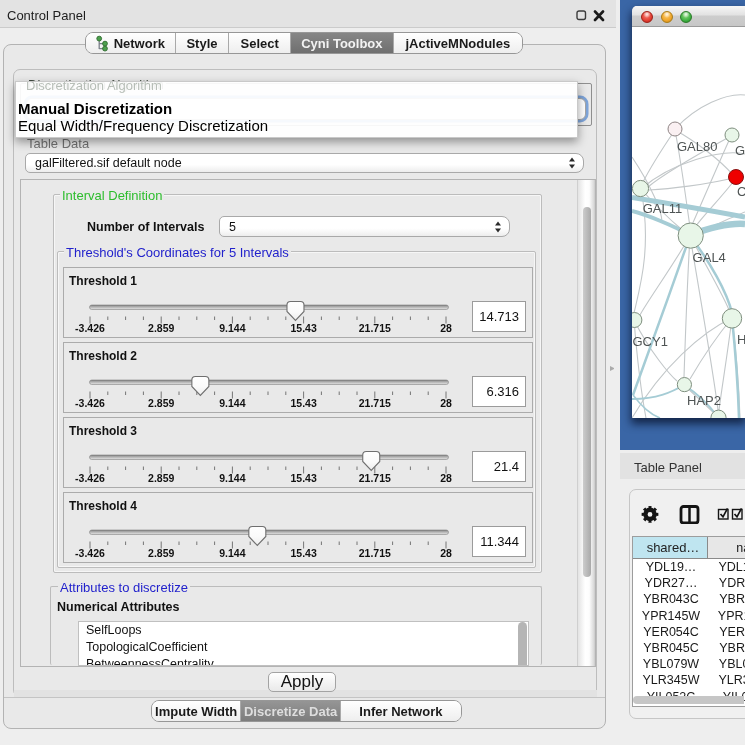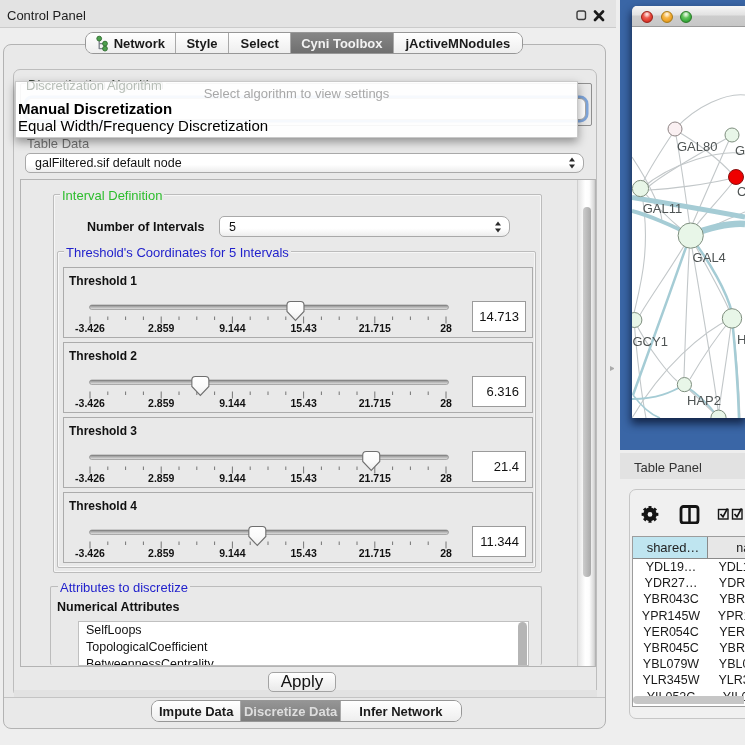--- a/index.html
+++ b/index.html
@@ -330,28 +330,27 @@
   <div>BetweennessCentrality</div>
 </div>
 <div class="abs" style="left:518px; top:622px; width:9px; height:43px; background:#b5b5b5; border-radius:4.5px 4.5px 0 0;"></div>
 
 <div class="abs" style="left:14px; top:690px; width:583px; height:7px; background:#e2e2e2;"></div>
 
 <div class="abs" id="applybtn">Apply</div>
 <div class="abs" style="left:4px; top:697px; width:601px; height:1px; background:#c4c4c4;"></div>
 
 <div class="abs seg" style="left:151px; top:700px; width:311px;">
-  <div class="sg" style="width:90px;">Impute Data</div>
+  <div class="sg" style="width:90px;">Impute Width</div>
   <div class="sg sel" style="width:100px; background:linear-gradient(#959595,#7d7d7d); color:#dedede;">Discretize Data</div>
   <div class="sg" style="width:121px;">Infer Network</div>
 </div>
 
 <div class="abs" id="popup">
   <div style="position:absolute; left:10px; top:-4px; color:rgba(125,138,125,0.55); font-size:13px;">Discretization Algorithm</div>
-  <div style="position:absolute; left:0; top:4px; width:100%; text-align:center; color:#a8a8a8; font-size:13px;">Select algorithm to view settings</div>
   <div style="position:absolute; left:2px; top:18px; font-weight:bold; color:#000; font-size:15px;">Manual Discretization</div>
   <div style="position:absolute; left:2px; top:34.5px; color:#000; font-size:15px;">Equal Width/Frequency Discretization</div>
 </div>
 
 <div class="abs" id="desktop"></div>
 <div class="abs" id="netwin"></div>
 <div class="abs" id="nettitle"></div>
 <div class="abs tl" style="left:641px; background:radial-gradient(circle at 50% 22%, rgba(255,255,255,0.9), rgba(255,255,255,0) 40%), radial-gradient(circle at 45% 35%, #f47c72, #e33e32 60%, #a81e14); border:0.5px solid #9c2018;"></div>
 <div class="abs tl" style="left:661px; background:radial-gradient(circle at 50% 22%, rgba(255,255,255,0.9), rgba(255,255,255,0) 40%), radial-gradient(circle at 45% 35%, #fbc96a, #f0a529 60%, #b97a10); border:0.5px solid #a87c18;"></div>
 <div class="abs tl" style="left:680px; background:radial-gradient(circle at 50% 22%, rgba(255,255,255,0.9), rgba(255,255,255,0) 40%), radial-gradient(circle at 45% 35%, #8ed87e, #3fb142 60%, #1e7a22); border:0.5px solid #2a7a28;"></div>

